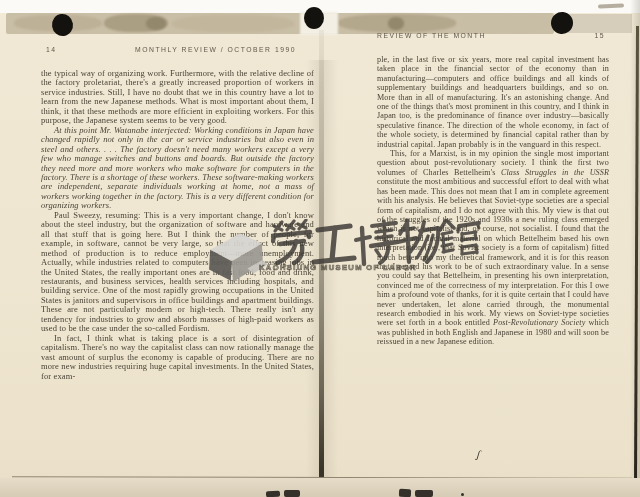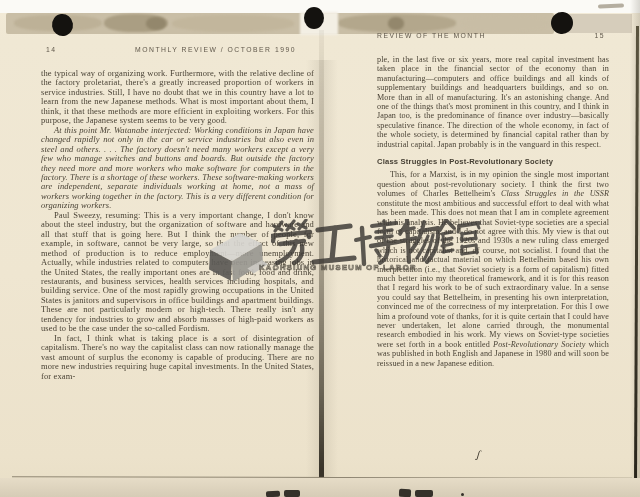--- a/index.html
+++ b/index.html
@@ -108,21 +108,20 @@
       </div>
   </section>
 
   <section class="page page-right">
     <div class="headrow">
       <span class="rhead">REVIEW OF THE MONTH</span>
       <span class="pnum">15</span>
     </div>
     <div class="body">
         <p class="p-body"><span>ple, in the last five or six years, more real capital investment has taken place in the financial sector of the economy than in manufacturing—computers and office buildings and all kinds of supplementary buildings and headquarters buildings, and so on. More than in all of manufacturing. It's an astonishing change. And one of the things that's most prominent in this country, and I think in Japan too, is the predominance of finance over industry—basically speculative finance. The direction of the whole economy, in fact of the whole society, is determined by financial capital rather than by industrial capital. Japan probably is in the vanguard in this respect.</span></p>
-        <p class="p-head"><span>Class Struggles in Post-Revolutionary Society</span></p>
         <p class="p-body indent"><span>This, for a Marxist, is in my opinion the single most important question about post-revolutionary society. I think the first two volumes of Charles Bettelheim's </span><span class="it">Class Struggles in the USSR</span><span> constitute the most ambitious and successful effort to deal with what has been made. This does not mean that I am in complete agreement with his analysis. He believes that Soviet-type societies are a special form of capitalism, and I do not agree with this. My view is that out of the struggles of the 1920s and 1930s a new ruling class emerged which is not capitalist and, of course, not socialist. I found that the historical and factual material on which Bettelheim based his own interpretation (i.e., that Soviet society is a form of capitalism) fitted much better into my theoretical framework, and it is for this reason that I regard his work to be of such extraordinary value. In a sense you could say that Bettelheim, in presenting his own interpretation, convinced me of the correctness of my interpretation. For this I owe him a profound vote of thanks, for it is quite certain that I could have never undertaken, let alone carried through, the monumental research embodied in his work. My views on Soviet-type societies were set forth in a book entitled </span><span class="it">Post-Revolutionary Society</span><span> which was published in both English and Japanese in 1980 and will soon be reissued in a new Japanese edition.</span></p>
       </div>
   </section>
 
   <span class="stray">ʃ</span>
 
   <div class="gutter-soft"></div>
   <div class="gutter"></div>
 
   <div class="watermark">

